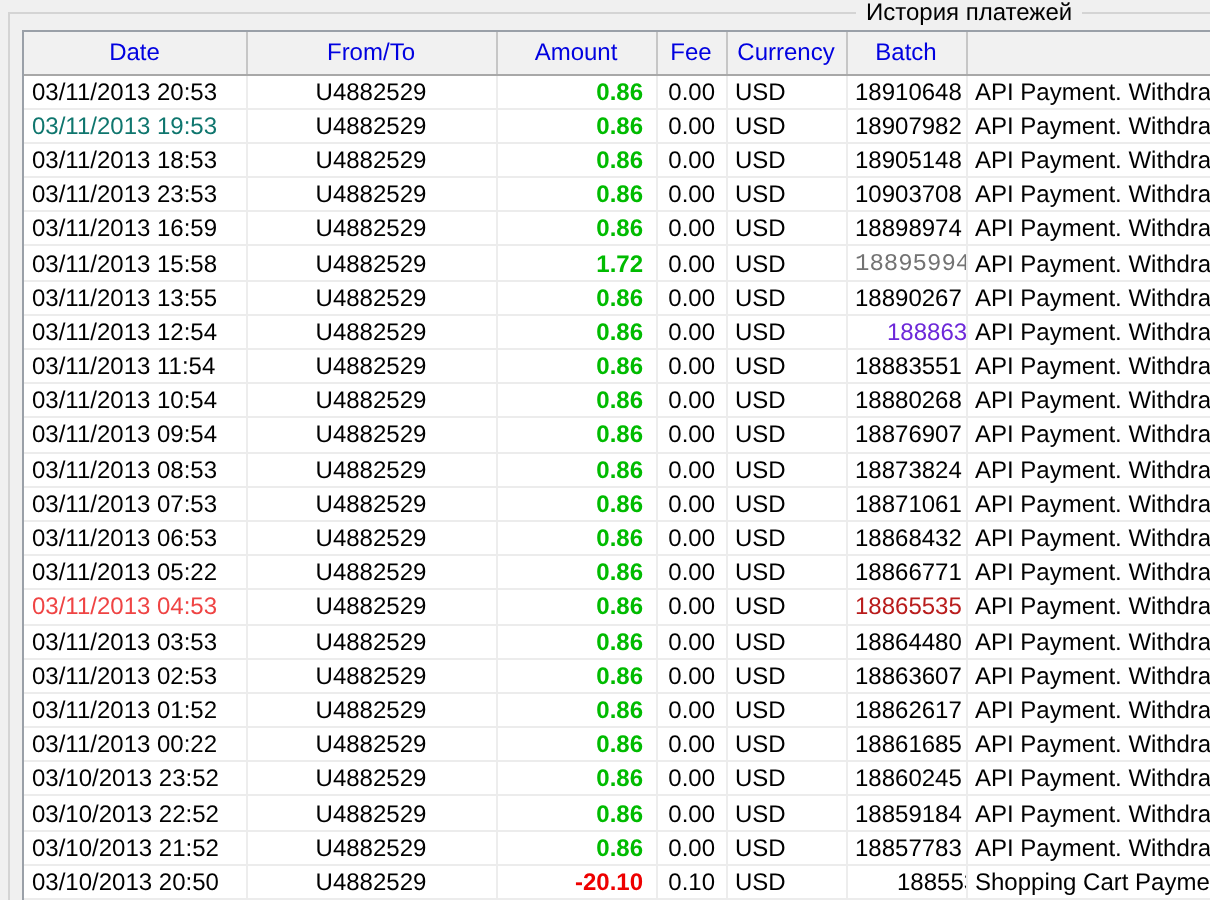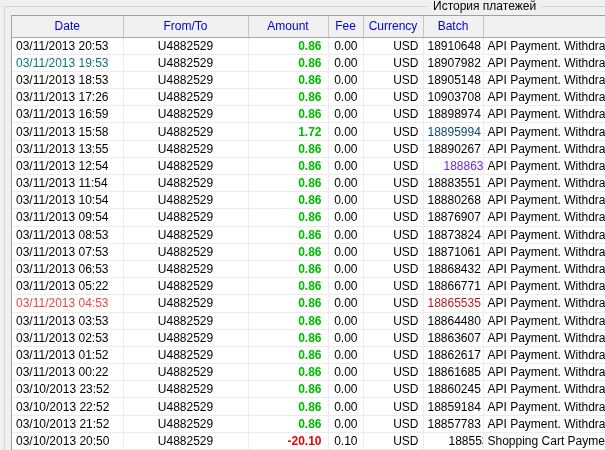--- a/index.html
+++ b/index.html
@@ -67,21 +67,21 @@
     white-space:nowrap;
     overflow:hidden;
     padding:0 4px;
     background:#fff;
   }
   tbody td:last-child { border-right:none; }
   td.col-date     { text-align:left;  }
   td.col-from_to  { text-align:center; }
   td.col-amount   { text-align:right; font-weight:bold; padding-right:6px; }
   td.col-fee      { text-align:right; padding-right:5px; }
-  td.col-currency { text-align:right; }
+  td.col-currency { text-align:left; }
   td.col-batch    { text-align:right; }
   td.col-description { text-align:left; }
 </style>
 </head>
 <body>
 
 <div class="groupbox"></div>
 <div class="groupbox-title">История платежей</div>
 
 <div class="listview">
@@ -128,21 +128,21 @@
         <tr>
           <td class="col-date" style="color: rgb(0, 0, 0);">03/11/2013 18:53</td>
           <td class="col-from_to" style="color: rgb(0, 0, 0);">U4882529</td>
           <td class="col-amount" style="color: rgb(0, 187, 0);">0.86</td>
           <td class="col-fee" style="color: rgb(0, 0, 0);">0.00</td>
           <td class="col-currency" style="color: rgb(0, 0, 0);">USD</td>
           <td class="col-batch" style="color: rgb(0, 0, 0);">18905148</td>
           <td class="col-description" style="color: rgb(0, 0, 0);">API Payment. Withdraw</td>
         </tr>
         <tr>
-          <td class="col-date" style="color: rgb(0, 0, 0);">03/11/2013 17:26</td>
+          <td class="col-date" style="color: rgb(0, 0, 0);">03/11/2013 23:53</td>
           <td class="col-from_to" style="color: rgb(0, 0, 0);">U4882529</td>
           <td class="col-amount" style="color: rgb(0, 187, 0);">0.86</td>
           <td class="col-fee" style="color: rgb(0, 0, 0);">0.00</td>
           <td class="col-currency" style="color: rgb(0, 0, 0);">USD</td>
           <td class="col-batch" style="color: rgb(0, 0, 0);">10903708</td>
           <td class="col-description" style="color: rgb(0, 0, 0);">API Payment. Withdraw</td>
         </tr>
         <tr>
           <td class="col-date" style="color: rgb(0, 0, 0);">03/11/2013 16:59</td>
           <td class="col-from_to" style="color: rgb(0, 0, 0);">U4882529</td>
@@ -151,21 +151,21 @@
           <td class="col-currency" style="color: rgb(0, 0, 0);">USD</td>
           <td class="col-batch" style="color: rgb(0, 0, 0);">18898974</td>
           <td class="col-description" style="color: rgb(0, 0, 0);">API Payment. Withdraw</td>
         </tr>
         <tr>
           <td class="col-date" style="color: rgb(0, 0, 0);">03/11/2013 15:58</td>
           <td class="col-from_to" style="color: rgb(0, 0, 0);">U4882529</td>
           <td class="col-amount" style="color: rgb(0, 187, 0);">1.72</td>
           <td class="col-fee" style="color: rgb(0, 0, 0);">0.00</td>
           <td class="col-currency" style="color: rgb(0, 0, 0);">USD</td>
-          <td class="col-batch" style="color: #0c4a6e;">18895994</td>
+          <td class="col-batch" style="color: #737373; font-family: Liberation Mono, monospace;">18895994</td>
           <td class="col-description" style="color: rgb(0, 0, 0);">API Payment. Withdraw</td>
         </tr>
         <tr>
           <td class="col-date" style="color: rgb(0, 0, 0);">03/11/2013 13:55</td>
           <td class="col-from_to" style="color: rgb(0, 0, 0);">U4882529</td>
           <td class="col-amount" style="color: rgb(0, 187, 0);">0.86</td>
           <td class="col-fee" style="color: rgb(0, 0, 0);">0.00</td>
           <td class="col-currency" style="color: rgb(0, 0, 0);">USD</td>
           <td class="col-batch" style="color: rgb(0, 0, 0);">18890267</td>
           <td class="col-description" style="color: rgb(0, 0, 0);">API Payment. Withdraw</td>

